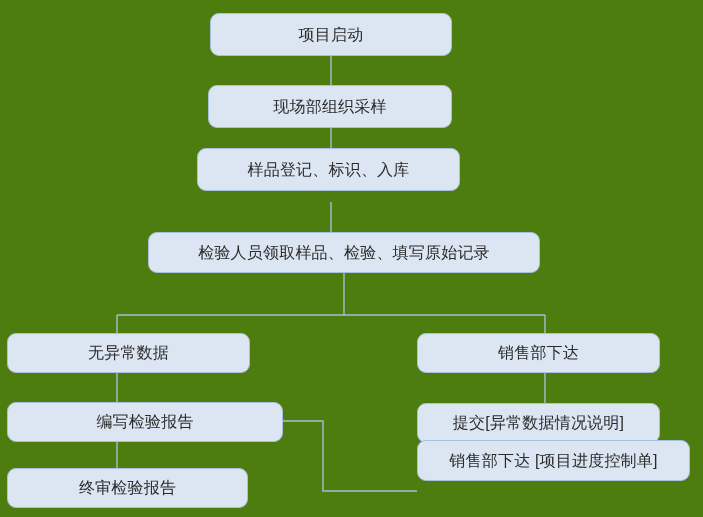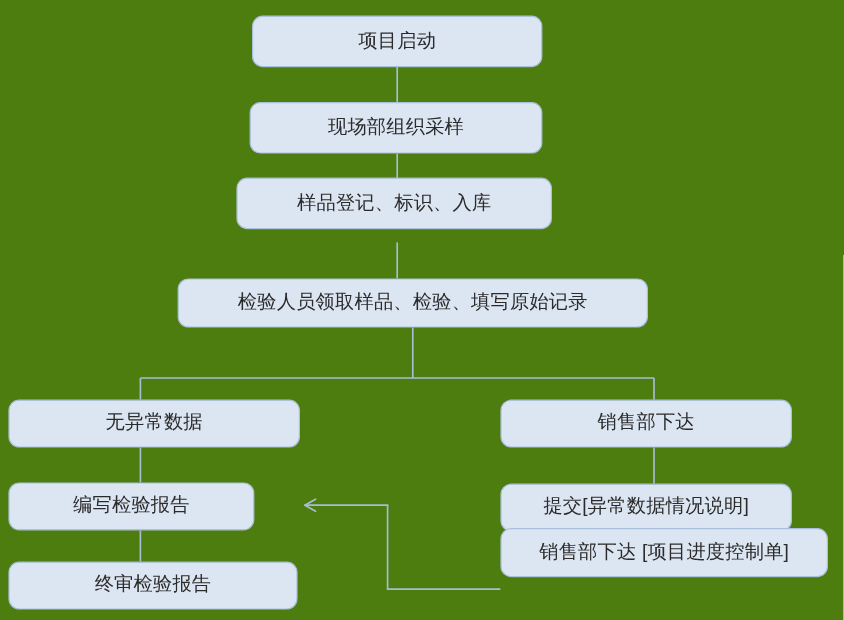--- a/index.html
+++ b/index.html
@@ -94,21 +94,21 @@
   </div>
 
   <div class="node" style="left:148px; top:232px; width:392px; height:41px;">
     <span class="node-label">检验人员领取样品、检验、填写原始记录</span>
   </div>
 
   <div class="node" style="left:417px; top:333px; width:243px; height:40px;">
     <span class="node-label">销售部下达</span>
   </div>
 
-  <div class="node" style="left:7px; top:402px; width:205px; height:40px;">
+  <div class="node" style="left:7px; top:402px; width:276px; height:40px;">
     <span class="node-label">编写检验报告</span>
   </div>
 
   <div class="node" style="left:417px; top:403px; width:243px; height:40px;align-items:center;">
     <span class="node-label">提交[异常数据情况说明]</span>
   </div>
 
   <div class="node" style="left:7px; top:468px; width:241px; height:40px;">
     <span class="node-label">终审检验报告</span>
   </div>

